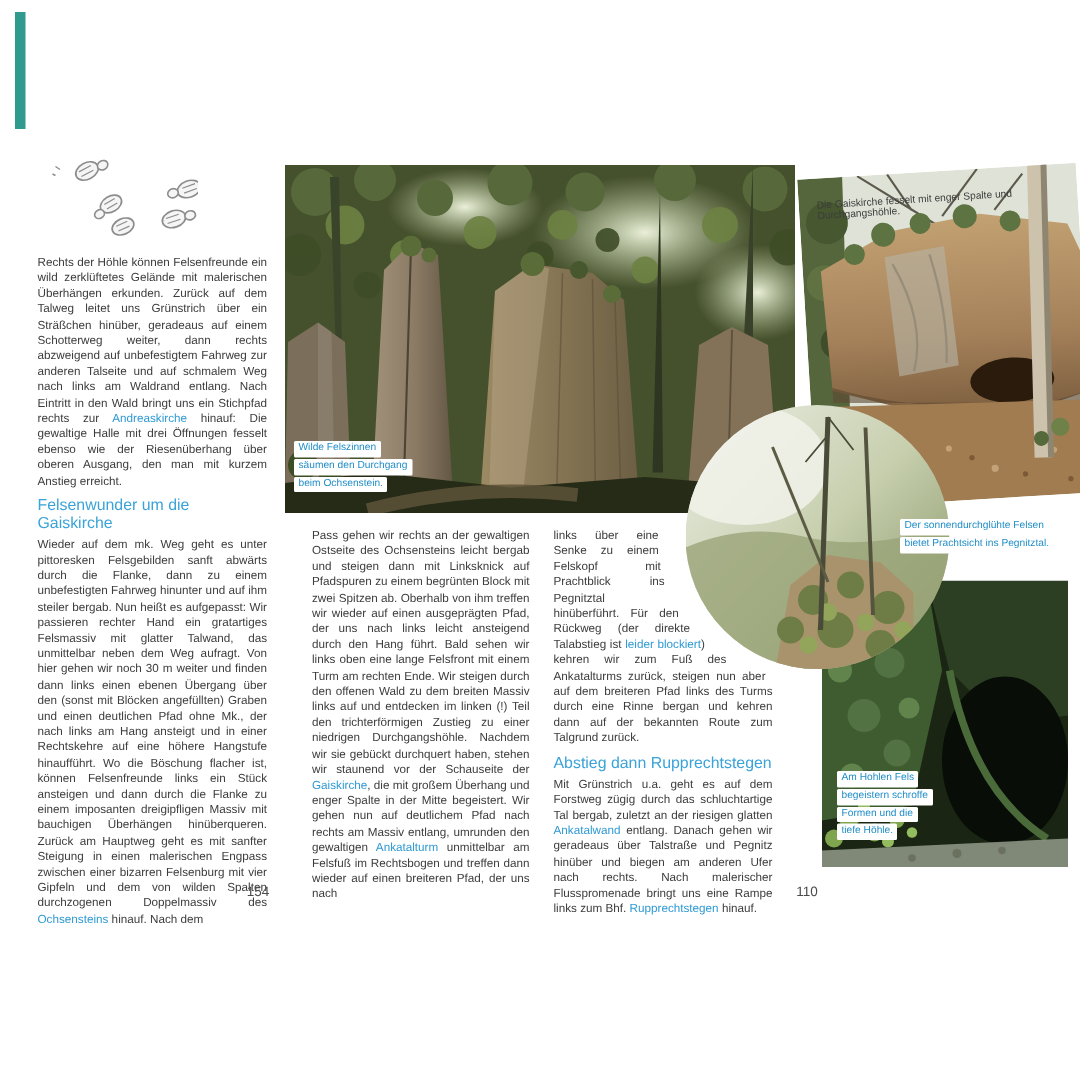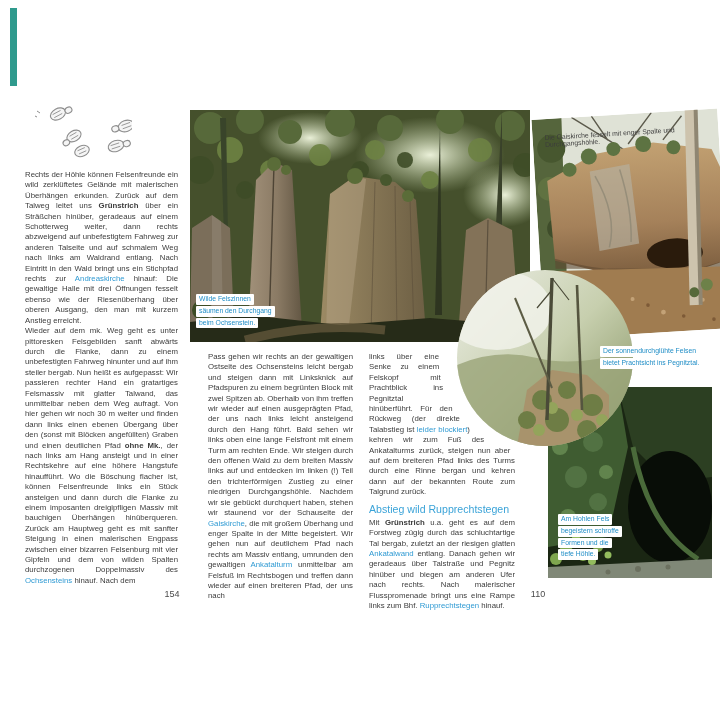--- a/index.html
+++ b/index.html
@@ -5,21 +5,21 @@
   html,body{margin:0;padding:0;}
   body{
     width:720px;height:720px;position:relative;overflow:hidden;
     background:#ffffff;
     font-family:"Liberation Sans",sans-serif;
     color:#3c3c3c;
   }
   
   .col{position:absolute;font-size:7.8px;line-height:10.4px;text-align:justify;}
   .col p{margin:0;}
-  .b{font-weight:bold;}
+  .b{font-weight:normal;}
   .lnk{color:#2f9ad3;}
   h2.sect{font-size:10.6px;line-height:12px;color:#3aa3d8;font-weight:400;margin:5px 0 3px 0;text-align:left;}
   #left-col{left:25px;top:170px;width:153px;}
   #mid-col{left:208px;top:352px;width:145px;}
   #right-col{left:369px;top:352px;width:146px;}
   .circle-spacer{float:right;width:76px;height:96px;shape-outside:circle(92px at 92px 4px);}
   
   .photo{position:absolute;overflow:hidden;}
   #photo-main{left:190px;top:110px;width:340px;height:232px;z-index:1;}
   #photo-gaiskirche{left:538px;top:114px;width:186px;height:220px;z-index:1;
@@ -71,20 +71,21 @@
     <g transform="translate(68,47) rotate(-24)">
       <ellipse cx="0" cy="0" rx="7.6" ry="5.2"></ellipse>
         <path d="M-4,-2 L4,-2 M-4,1.5 L4,1.5" fill="none" stroke-width="0.8"></path>
     </g>
     <path d="M23,7 l3,2 M21,12 l2,1" fill="none" stroke-width="1"></path>
   </g>
 </svg>
 
 <div id="left-col" class="col">
   <p><span>Rechts der Höhle können Felsenfreunde ein wild zerklüftetes Gelände mit malerischen Überhängen erkunden. Zurück auf dem Talweg leitet uns </span><span class="b">Grünstrich</span><span> über ein Sträßchen hinüber, geradeaus auf einem Schotterweg weiter, dann rechts abzweigend auf unbefestigtem Fahrweg zur anderen Talseite und auf schmalem Weg nach links am Waldrand entlang. Nach Eintritt in den Wald bringt uns ein Stichpfad rechts zur </span><span class="lnk">Andreaskirche</span><span> hinauf: Die gewaltige Halle mit drei Öffnungen fesselt ebenso wie der Riesenüberhang über oberen Ausgang, den man mit kurzem Anstieg erreicht.</span></p>
+  <h2 class="sect">Felsenwunder um die Gaiskirche</h2>
   <p><span>Wieder auf dem mk. Weg geht es unter pittoresken Felsgebilden sanft abwärts durch die Flanke, dann zu einem unbefestigten Fahrweg hinunter und auf ihm steiler bergab. Nun heißt es aufgepasst: Wir passieren rechter Hand ein gratartiges Felsmassiv mit glatter Talwand, das unmittelbar neben dem Weg aufragt. Von hier gehen wir noch 30 m weiter und finden dann links einen ebenen Übergang über den (sonst mit Blöcken angefüllten) Graben und einen deutlichen Pfad </span><span class="b">ohne Mk.</span><span>, der nach links am Hang ansteigt und in einer Rechtskehre auf eine höhere Hangstufe hinaufführt. Wo die Böschung flacher ist, können Felsenfreunde links ein Stück ansteigen und dann durch die Flanke zu einem imposanten dreigipfligen Massiv mit bauchigen Überhängen hinüberqueren. Zurück am Hauptweg geht es mit sanfter Steigung in einen malerischen Engpass zwischen einer bizarren Felsenburg mit vier Gipfeln und dem von wilden Spalten durchzogenen Doppelmassiv des </span><span class="lnk">Ochsensteins</span><span> hinauf. Nach dem</span></p>
 </div>
 
 <div id="photo-main" class="photo">
   <svg viewBox="0 0 340 232" preserveAspectRatio="none">
     <defs>
       <linearGradient id="g-rock" x1="0" y1="0" x2="1" y2="0">
         <stop offset="0" stop-color="#a2917a"></stop>
           <stop offset="0.55" stop-color="#8a7a64"></stop>
           <stop offset="1" stop-color="#635744"></stop>
@@ -255,21 +256,21 @@
   <span>Der sonnendurchglühte Felsen</span>
   <span>bietet Prachtsicht ins Pegnitztal.</span>
 </div>
 
 <div id="mid-col" class="col">
   <p><span>Pass gehen wir rechts an der gewaltigen Ostseite des Ochsensteins leicht bergab und steigen dann mit Linksknick auf Pfadspuren zu einem begrünten Block mit zwei Spitzen ab. Oberhalb von ihm treffen wir wieder auf einen ausgeprägten Pfad, der uns nach links leicht ansteigend durch den Hang führt. Bald sehen wir links oben eine lange Felsfront mit einem Turm am rechten Ende. Wir steigen durch den offenen Wald zu dem breiten Massiv links auf und entdecken im linken (!) Teil den trichterförmigen Zustieg zu einer niedrigen Durchgangshöhle. Nachdem wir sie gebückt durchquert haben, stehen wir staunend vor der Schauseite der </span><span class="lnk">Gaiskirche</span><span>, die mit großem Überhang und enger Spalte in der Mitte begeistert. Wir gehen nun auf deutlichem Pfad nach rechts am Massiv entlang, umrunden den gewaltigen </span><span class="lnk">Ankatalturm</span><span> unmittelbar am Felsfuß im Rechtsbogen und treffen dann wieder auf einen breiteren Pfad, der uns nach</span></p>
 </div>
 
 <div id="right-col" class="col">
   <p><span class="circle-spacer"></span><span><span>links über eine Senke zu einem Felskopf mit Prachtblick ins Pegnitztal hinüberführt. Für den Rückweg (der direkte Talabstieg ist </span><span class="lnk">leider blockiert</span><span>) kehren wir zum Fuß des Ankatalturms zurück, steigen nun aber auf dem breiteren Pfad links des Turms durch eine Rinne bergan und kehren dann auf der bekannten Route zum Talgrund zurück.</span></span></p>
-  <h2 class="sect">Abstieg wild Rupprechtstegen</h2>
+  <h2 class="sect">Abstieg dann Rupprechtstegen</h2>
   <p><span>Mit </span><span class="b">Grünstrich</span><span> u.a. geht es auf dem Forstweg zügig durch das schluchtartige Tal bergab, zuletzt an der riesigen glatten </span><span class="lnk">Ankatalwand</span><span> entlang. Danach gehen wir geradeaus über Talstraße und Pegnitz hinüber und biegen am anderen Ufer nach rechts. Nach malerischer Flusspromenade bringt uns eine Rampe links zum Bhf. </span><span class="lnk">Rupprechtstegen</span><span> hinauf.</span></p>
 </div>
 
 <div id="photo-hohlerfels" class="photo">
   <svg viewBox="0 0 164 191" preserveAspectRatio="none">
     <rect width="164" height="191" fill="#1a2613"></rect>
     <polygon points="0,0 70,0 80,60 60,150 0,160" fill="#3f5c31"></polygon>
     <polygon points="70,0 164,0 164,90 120,95 85,60" fill="#2c3f22"></polygon>
     <ellipse cx="122" cy="120" rx="42" ry="56" fill="#080d07"></ellipse>
     <path d="M85,60 Q100,140 150,172" stroke="#4a6a3a" stroke-width="5" fill="none"></path>

